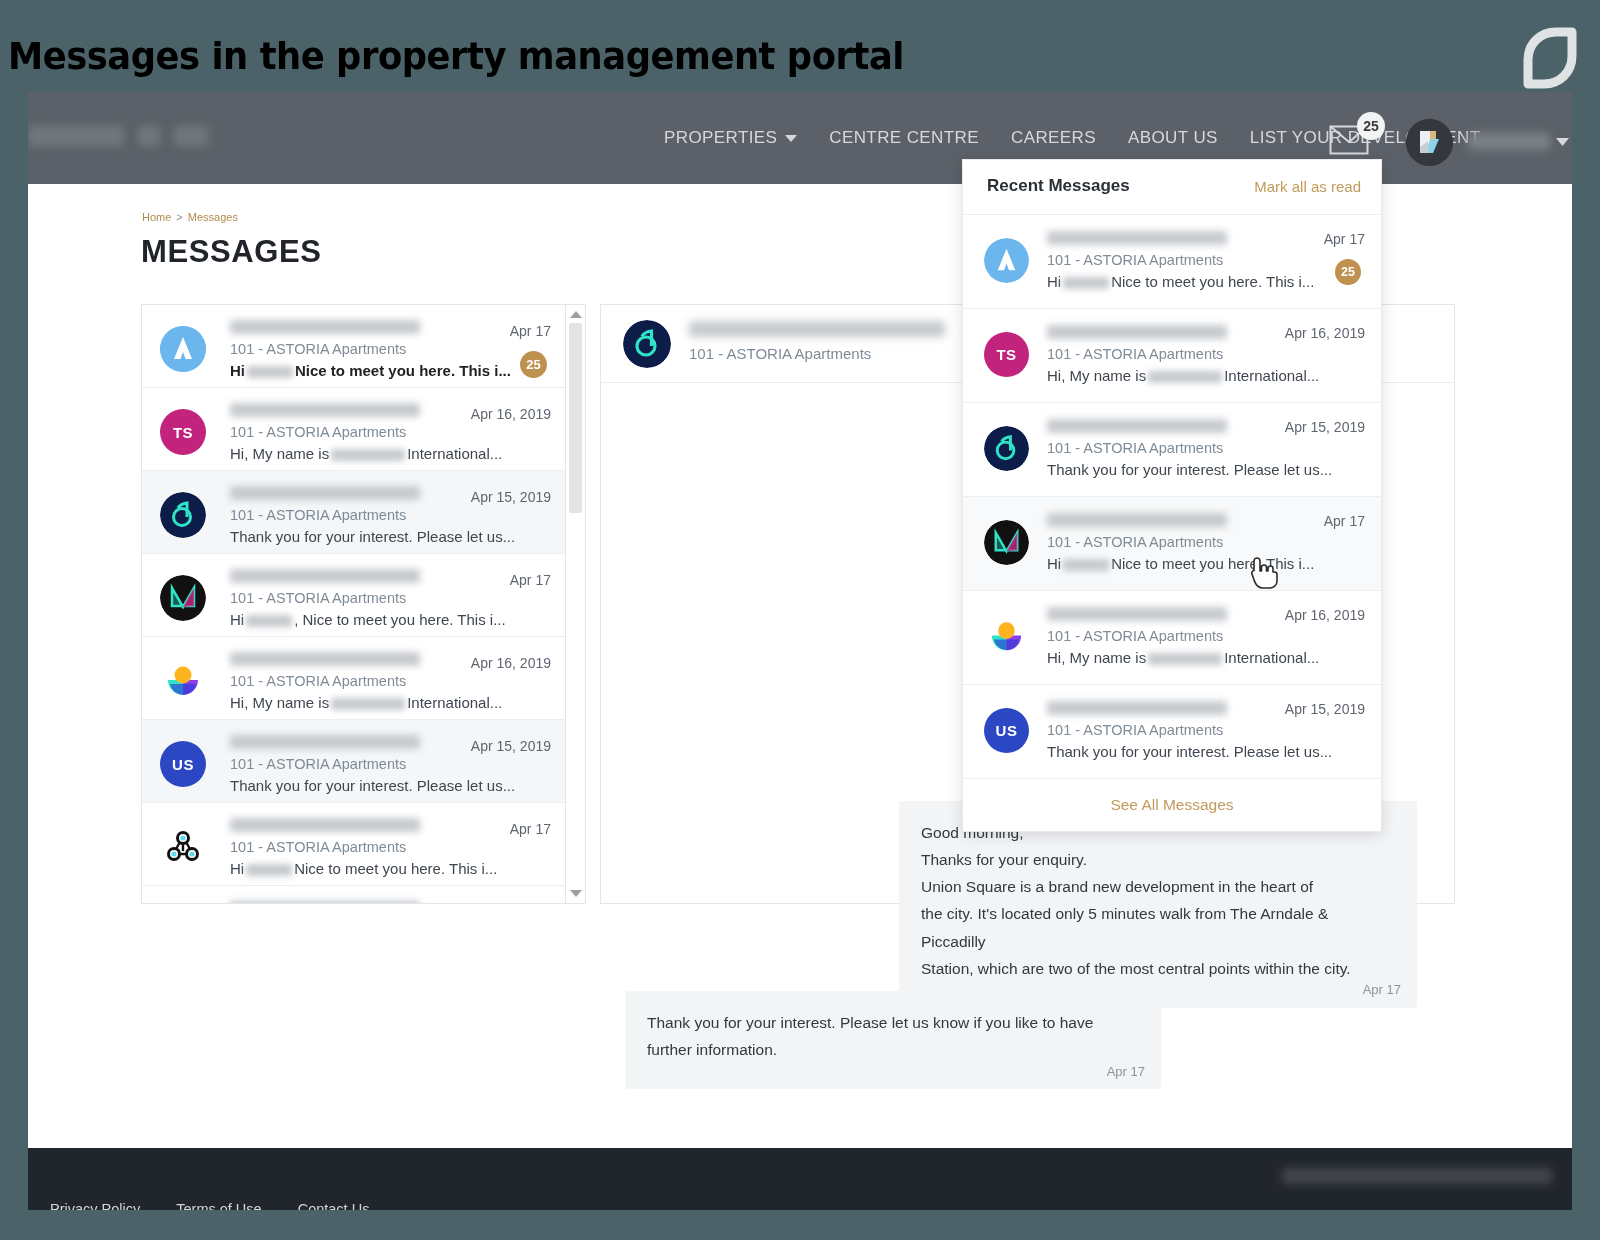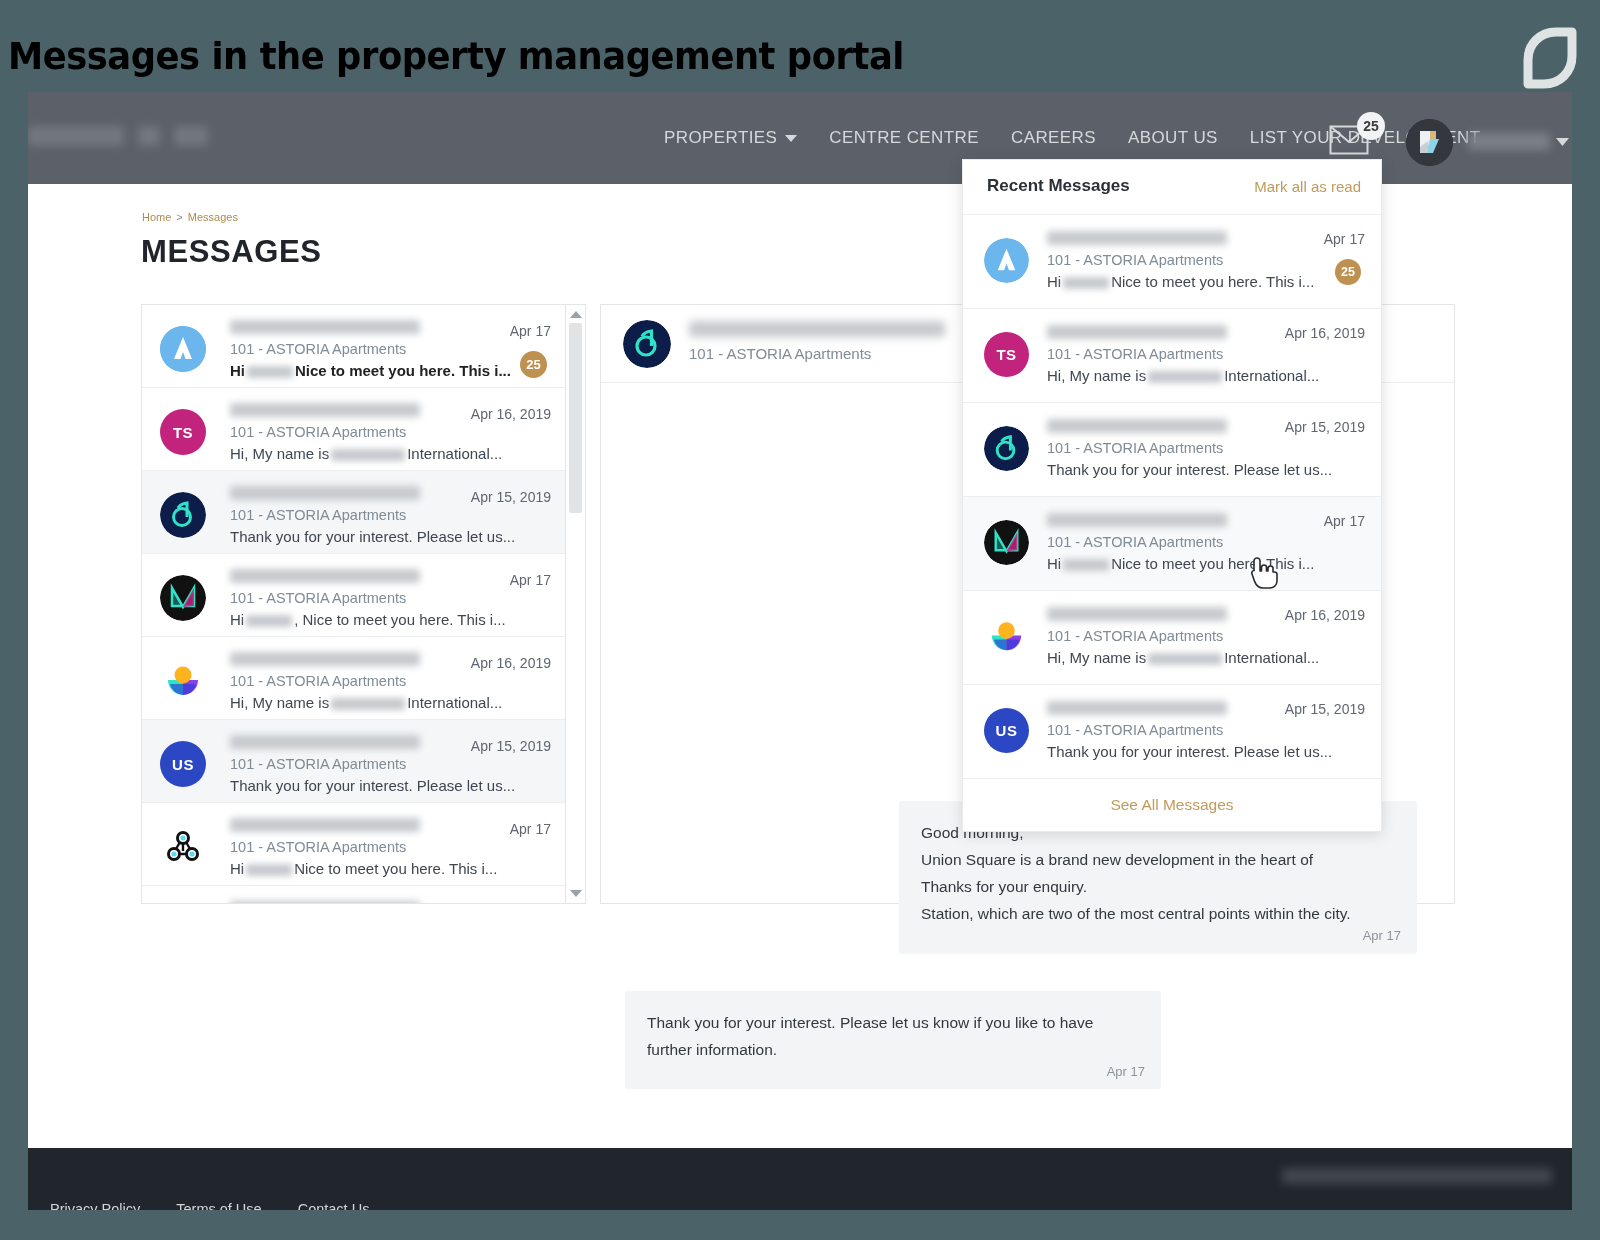--- a/index.html
+++ b/index.html
@@ -390,22 +390,23 @@
             <circle cx="23" cy="26" r="9" fill="none" stroke="#2fe3c8" stroke-width="3.2"></circle>
             <path d="M28.5 26 L28.5 11 C28.5 11 21 12 19 16.5" fill="none" stroke="#2fe3c8" stroke-width="3.2"></path>
           </svg>
       </div>
       <div class="conv-name"></div>
       <div class="conv-sub">101 - ASTORIA Apartments</div>
     </div>
 
     <div class="bubble bubble-out">
       <div>Good morning,</div>
+      <div>Thanks for your enquiry.</div>
       <div>Union Square is a brand new development in the heart of</div>
-      <div>Thanks for your enquiry.</div>
+      <div>the city. It's located only 5 minutes walk from The Arndale &amp; Piccadilly</div>
       <div>Station, which are two of the most central points within the city.</div>
       <div class="ts">Apr 17</div>
     </div>
 
     <div class="bubble bubble-in">
       <div>Thank you for your interest. Please let us know if you like to have further information.</div>
       <div class="ts">Apr 17</div>
     </div>
 
   </div>

